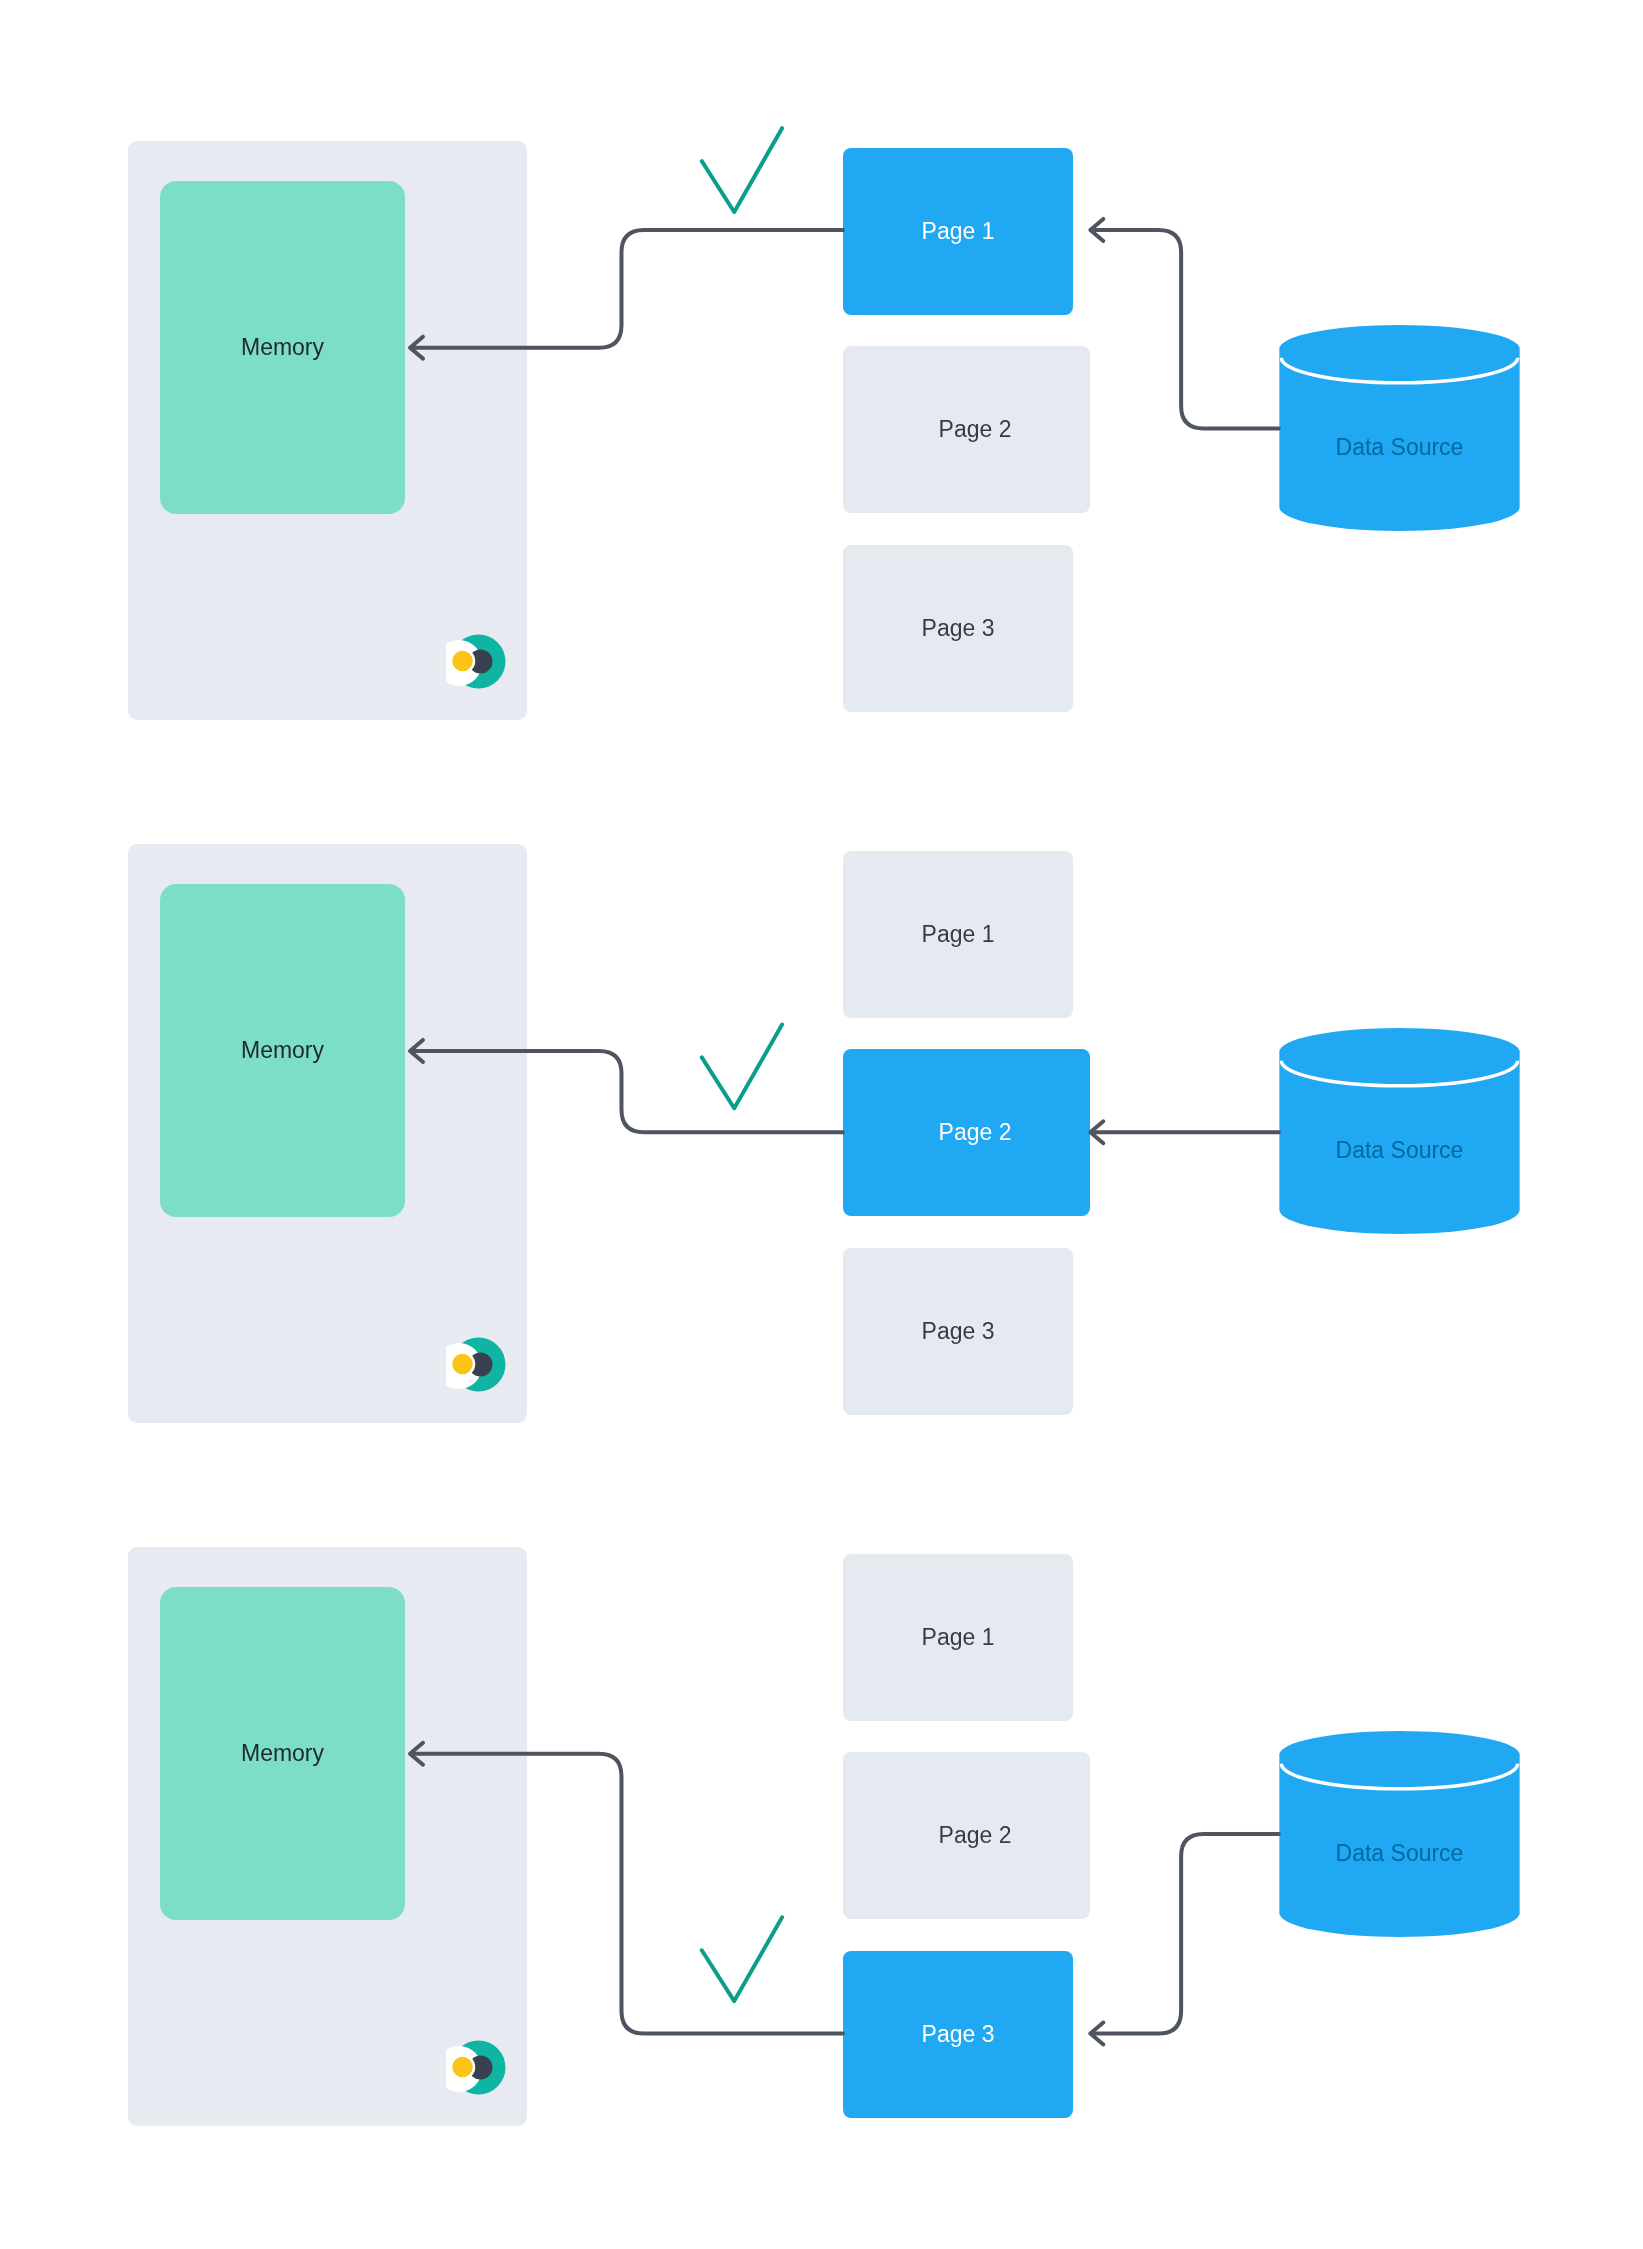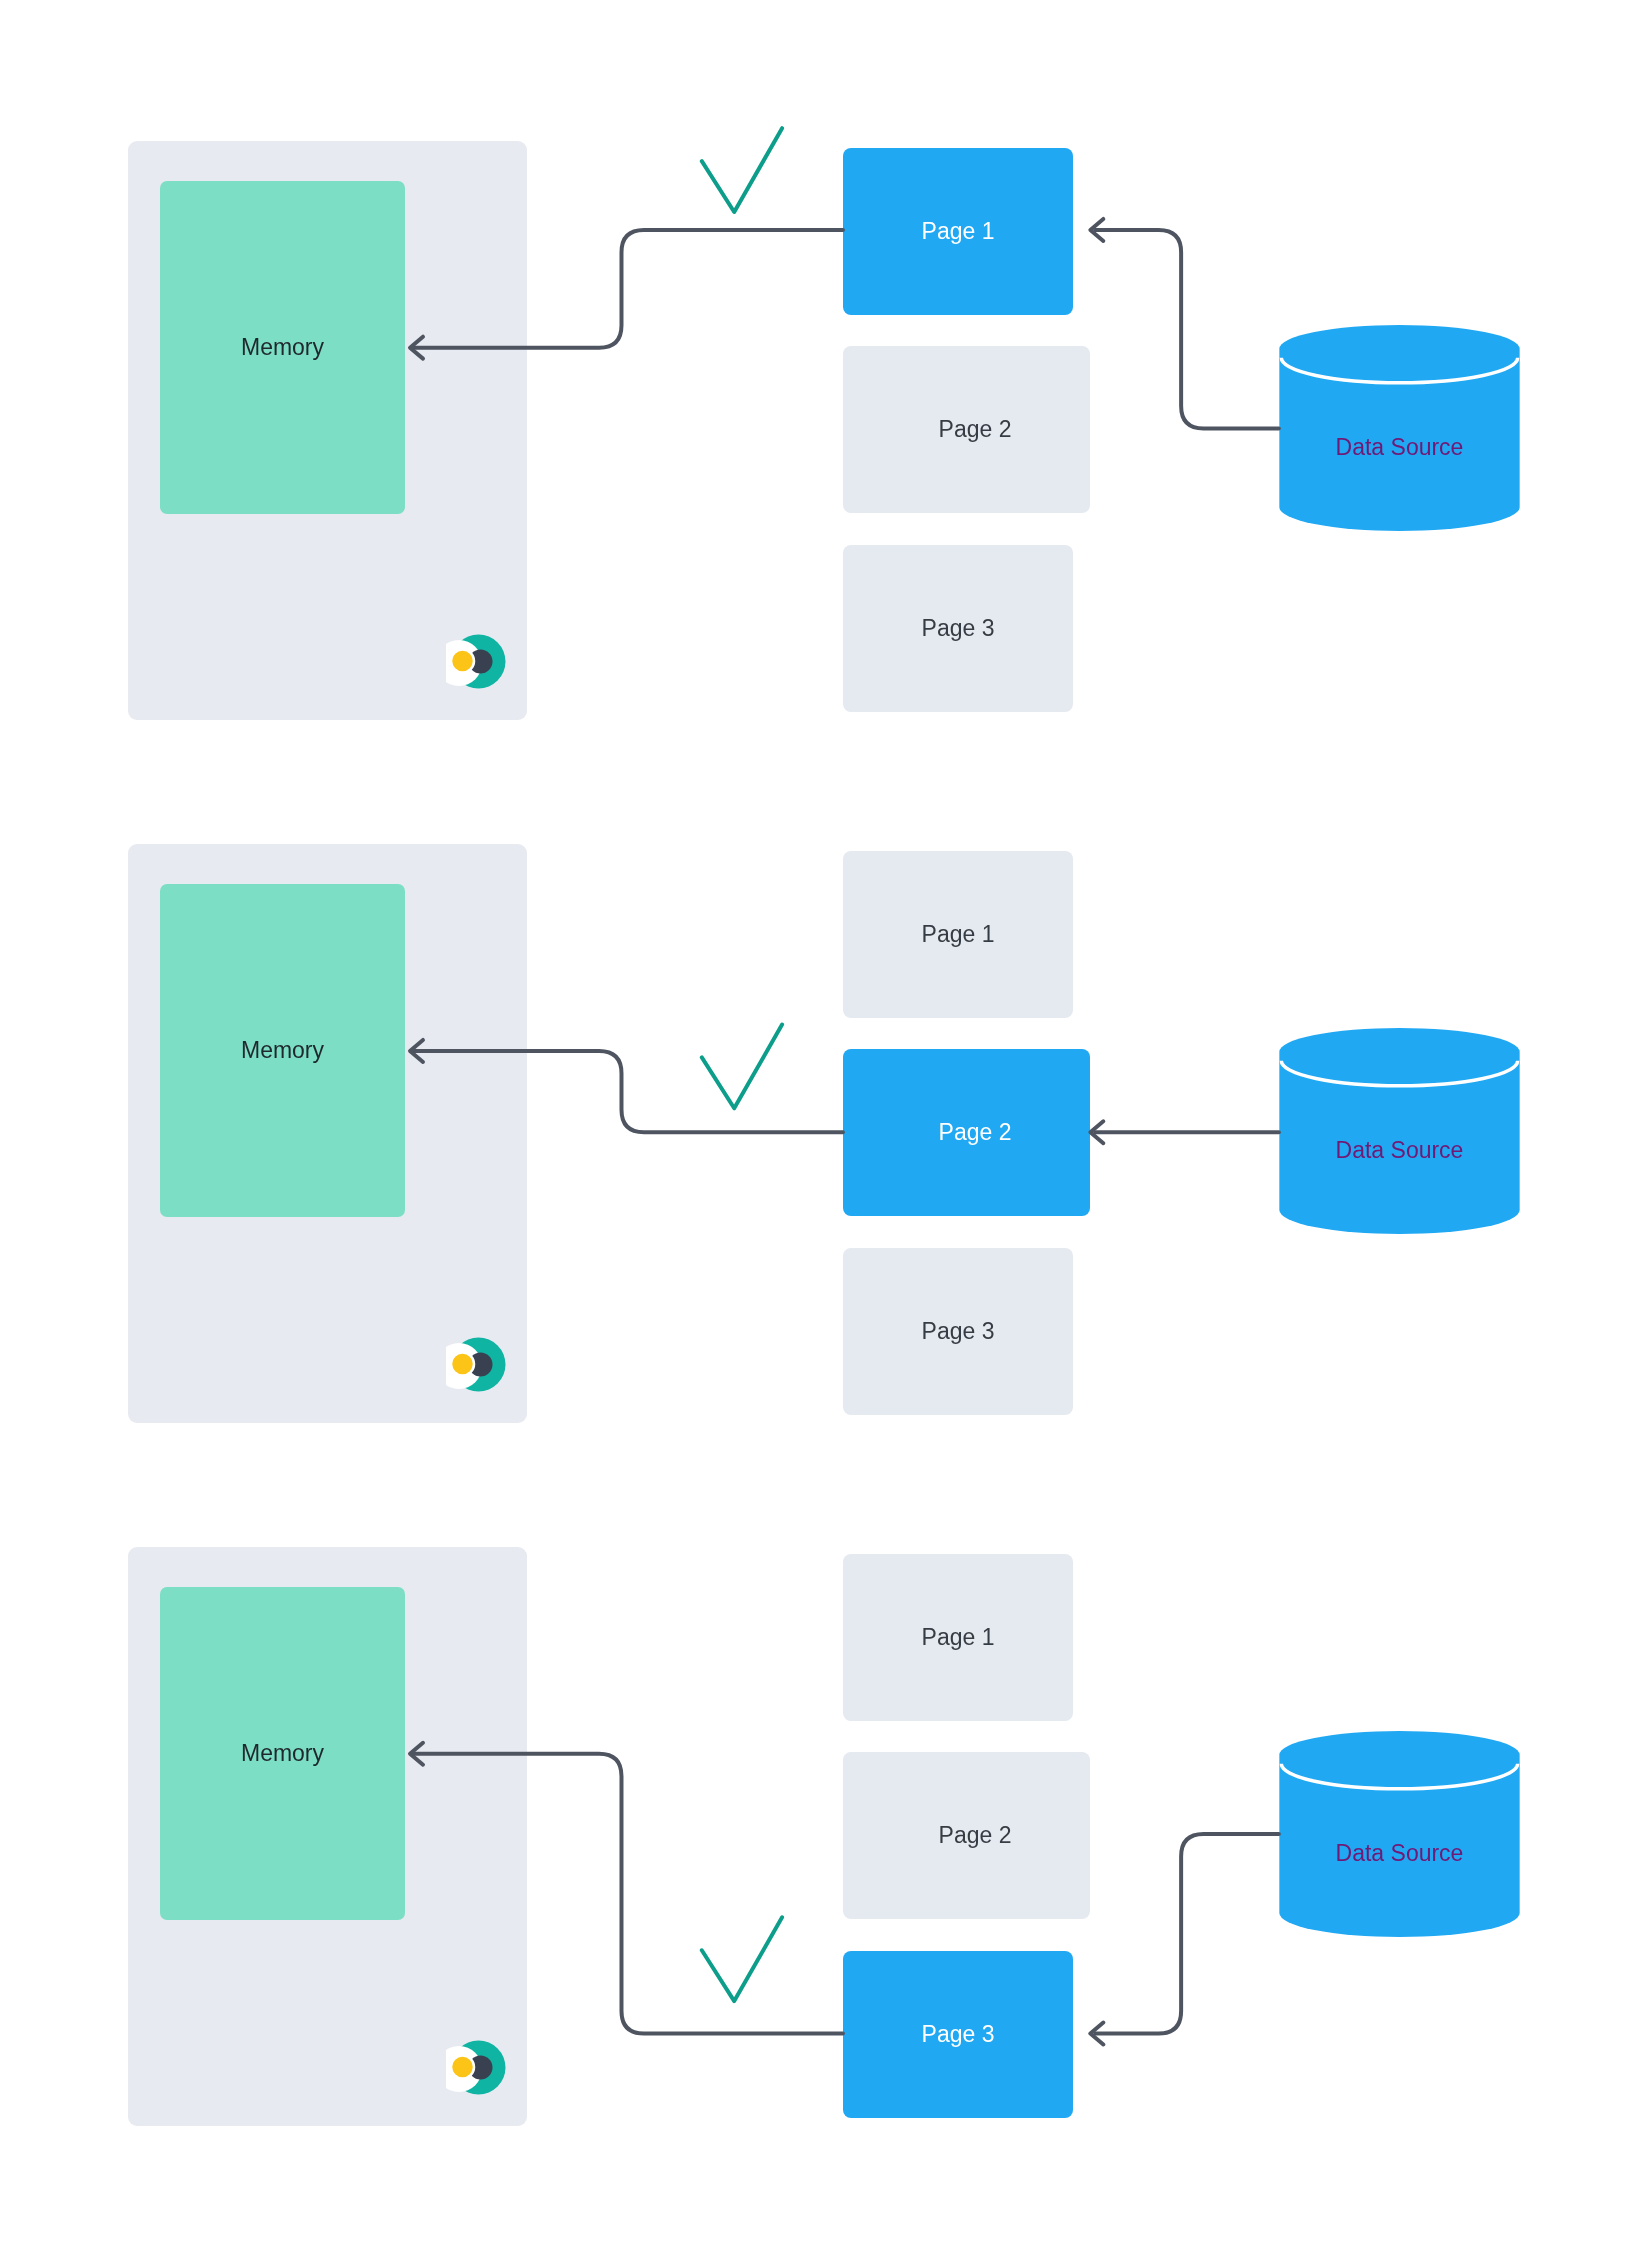--- a/index.html
+++ b/index.html
@@ -12,21 +12,21 @@
   }
   .group{position:absolute;left:0;width:1644px;height:579px;}
   .g1{top:141px;} .g2{top:844px;} .g3{top:1547px;}
 
   .panel{
     position:absolute;left:128px;top:0;width:399px;height:579px;
     background:var(--panel_gray,#E8EAF1);border-radius:9px;
   }
   .memory{
     position:absolute;left:160px;top:40px;width:245px;height:333px;
-    background:var(--memory_teal,#7CDFC5);border-radius:7px;
+    background:var(--memory_teal,#7CDFC5);border-radius:16px;
     display:flex;align-items:center;justify-content:center;
     font-size:23px;color:#1F282D;
   }
   .logo{position:absolute;left:446px;top:488px;width:65px;height:65px;}
 
   .page{
     position:absolute;left:843px;width:230px;height:167px;
     background:var(--page_gray,#E5E9F0);border-radius:8px;
     display:flex;align-items:center;justify-content:center;
     font-size:23px;color:#363C43;
@@ -34,21 +34,21 @@
   .page.pos1{top:6.5px;} .page.pos2{top:205px;padding-left:17px;} .page.pos3{top:404px;}
   .page.active{background:var(--accent_blue,#21A8F3);color:#ffffff;}
 
   .cylinder{position:absolute;left:1279px;top:184px;width:241px;height:206px;}
   .cyl-body{fill:var(--accent_blue,#21A8F3);}
   .cyl-arc{fill:none;stroke:#ffffff;stroke-width:7px;}
   .ds-label{
     position:absolute;left:1279px;top:184px;width:241px;height:206px;
     display:flex;align-items:center;justify-content:center;
     padding-top:39px;box-sizing:border-box;
-    font-size:23px;color:#701a75;
+    font-size:23px;color:#0369a1;
   }
 
   .overlay{position:absolute;left:0;top:0;width:1644px;height:2250px;}
   .conn{fill:none;stroke:var(--arrow_gray,#4E5460);stroke-width:8px;stroke-linecap:round;stroke-linejoin:round;}
   .head{fill:none;stroke:var(--arrow_gray,#4E5460);stroke-width:8px;stroke-linecap:round;stroke-linejoin:round;}
   .check{fill:none;stroke:var(--check_green,#0C9E8A);stroke-width:8px;stroke-linecap:round;stroke-linejoin:round;}
 
   .logo-teal{fill:var(--logo_teal,#0FB4A3);}
   .logo-white{fill:#ffffff;}
   .logo-dark{fill:var(--logo_dark,#394050);}

